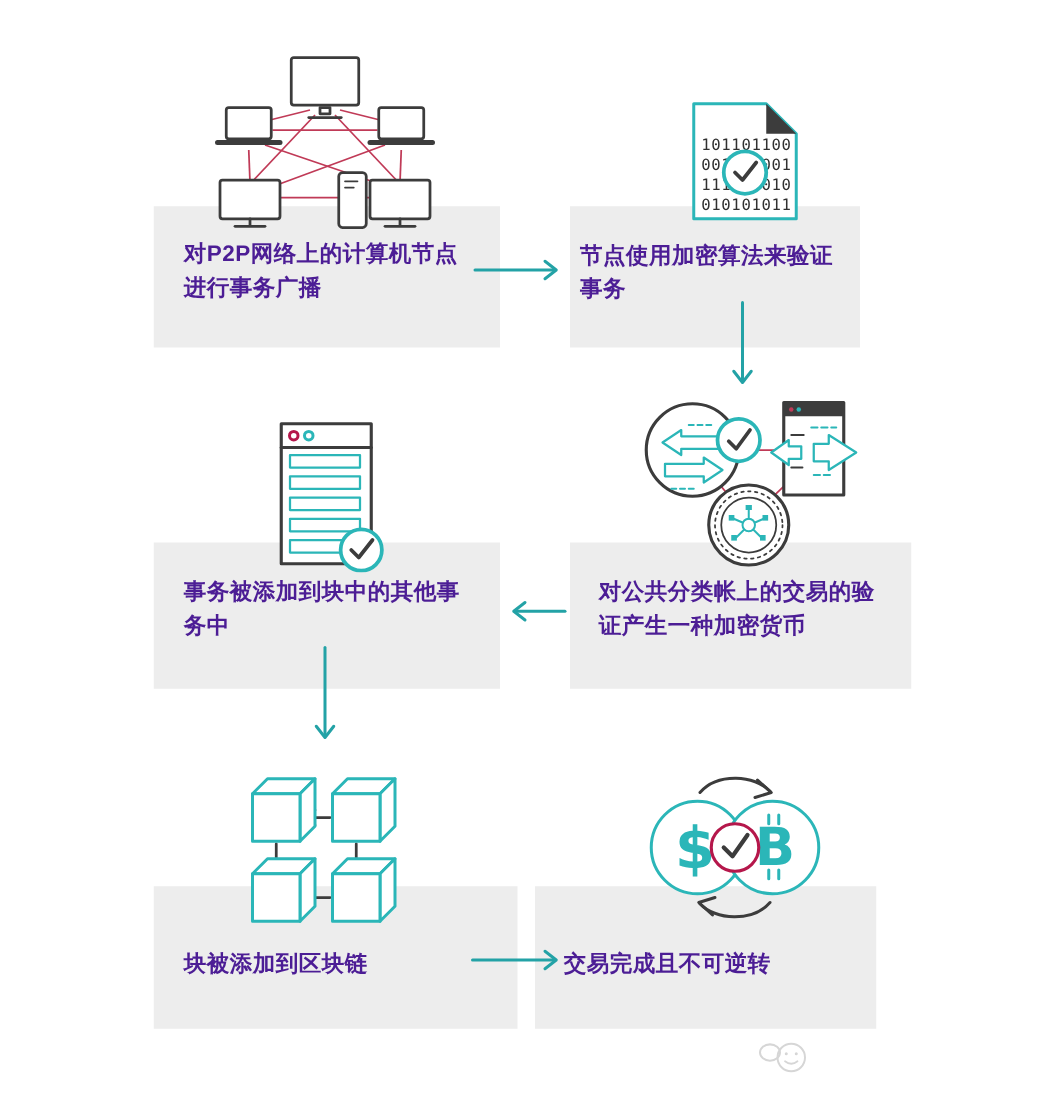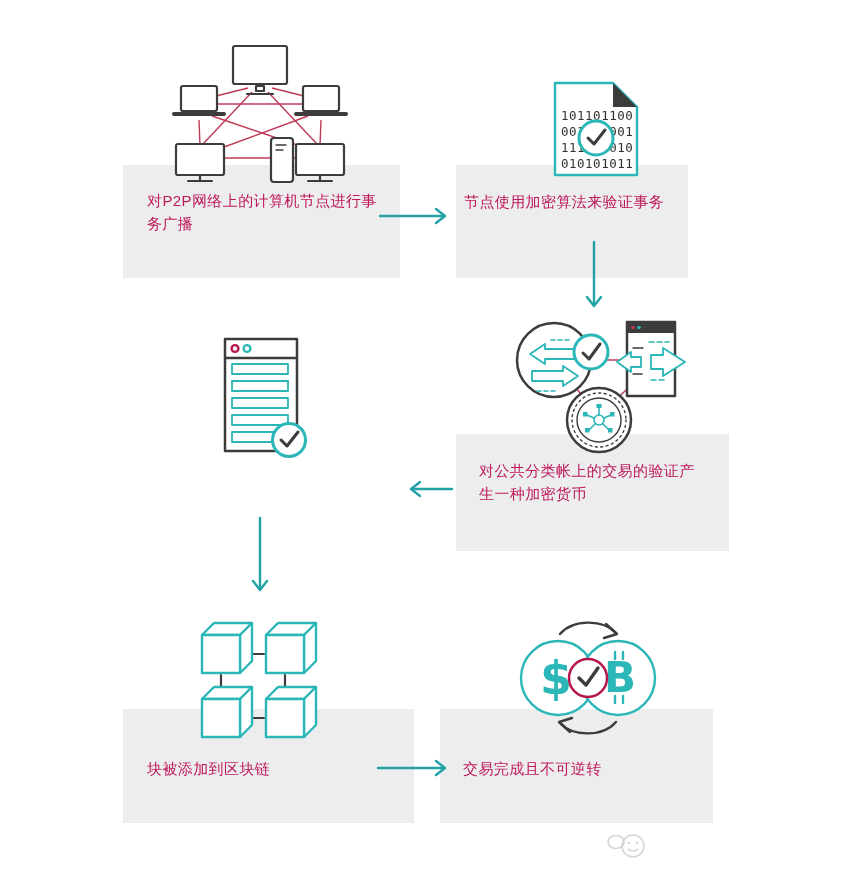--- a/index.html
+++ b/index.html
@@ -2,28 +2,28 @@
 <html><head>
 <meta charset="utf-8">
 <style>
   html,body{margin:0;padding:0;background:#ffffff;}
   .canvas{
     position:relative;width:848px;height:878px;background:#ffffff;
     font-family:"Liberation Sans","DejaVu Sans",sans-serif;overflow:hidden;
   }
   .gray-box{position:absolute;background:#ededed;box-sizing:border-box;}
   .step-label{
-    color:#be185d;font-size:15px;line-height:1.52;letter-spacing:0.4px;margin:0;
+    color:#4c1d95;font-size:18px;line-height:1.52;letter-spacing:0.4px;margin:0;font-weight:bold;
   }
   #box1{left:123px;top:165px;width:277px;height:113px;padding:25px 20px 0 24px;}
   #box2{left:456px;top:165px;width:232px;height:113px;padding:26px 16px 0 8px;}
   #box3{left:456px;top:434px;width:273px;height:117px;padding:26px 26px 0 23px;}
   #box4{left:123px;top:434px;width:277px;height:117px;padding:26px 28px 0 24px;}
   #box5{left:123px;top:709px;width:291px;height:114px;padding:49px 20px 0 24px;}
-  #box6{left:440px;top:709px;width:273px;height:114px;padding:49px 16px 0 23px;}
+  #box6{left:428px;top:709px;width:273px;height:114px;padding:49px 16px 0 23px;}
   .icon-abs{position:absolute;}
   #icon-network{left:172px;top:44px;}
   #icon-document{left:552px;top:80px;}
   #icon-cluster{left:499px;top:312px;}
   #icon-list{left:222px;top:336px;}
   #icon-cubes{left:196px;top:607px;}
   #icon-exchange{left:512px;top:612px;}
   #flow-arrows{position:absolute;left:0;top:0;pointer-events:none;}
   
   .dk{stroke:#3c3c3c;fill:none;stroke-width:2.2;stroke-linecap:round;stroke-linejoin:round;}
@@ -53,20 +53,23 @@
 
   <div class="gray-box" id="box1">
     <p class="step-label">对P2P网络上的计算机节点进行事务广播</p>
   </div>
   <div class="gray-box" id="box2">
     <p class="step-label">节点使用加密算法来验证事务</p>
   </div>
   <div class="gray-box" id="box3">
     <p class="step-label">对公共分类帐上的交易的验证产生一种加密货币</p>
   </div>
+  <div class="gray-box" id="box4">
+    <p class="step-label">事务被添加到块中的其他事务中</p>
+  </div>
   <div class="gray-box" id="box5">
     <p class="step-label">块被添加到区块链</p>
   </div>
   <div class="gray-box" id="box6">
     <p class="step-label">交易完成且不可逆转</p>
   </div>
 
   <svg class="icon-abs" id="icon-network" width="176" height="140" viewBox="0 0 176 140">
     <g>
       <line class="red" x1="76" y1="44" x2="36" y2="54"></line>

